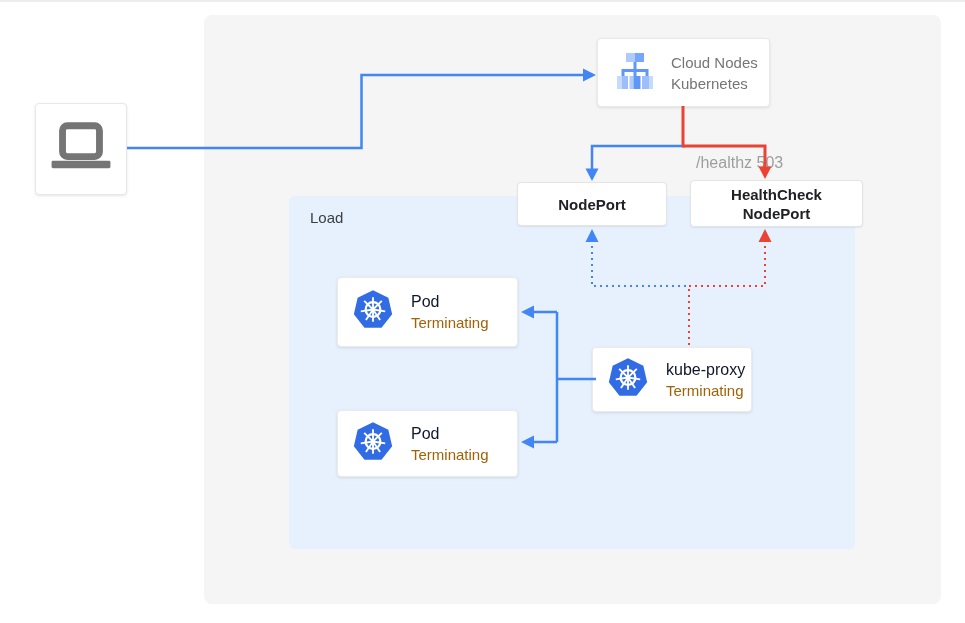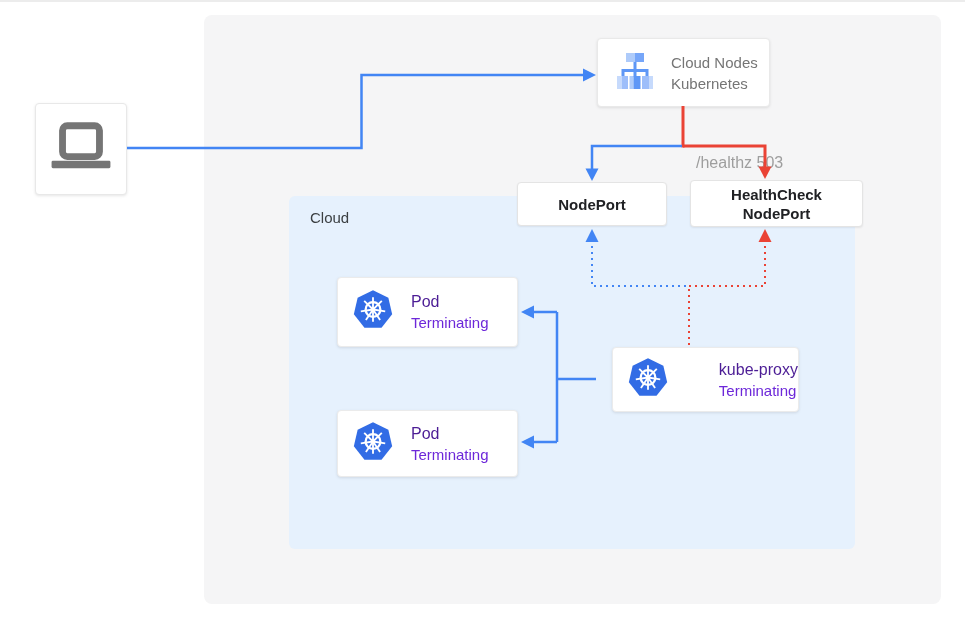--- a/index.html
+++ b/index.html
@@ -47,42 +47,42 @@
     border-color: #e4e4e4; box-shadow: 0 1px 2px rgba(0,0,0,0.07);
   }
   .nodeport-box  { left: 517px; top: 182px; width: 150px; height: 44px; }
   .healthcheck-box { left: 690px; top: 180px; width: 173px; height: 47px; }
   .entity-box {
     display: flex; align-items: center; padding-left: 14px;
     border-color: #ebebeb;
   }
   .pod1-box { left: 337px; top: 277px; width: 181px; height: 70px; }
   .pod2-box { left: 337px; top: 410px; width: 181px; height: 67px; }
-  .kproxy-box { left: 612px; top: 347px; width: 187px; height: 65px; justify-content: space-between; }
+  .kproxy-box { left: 592px; top: 347px; width: 160px; height: 65px; }
   .entity-text { margin-left: 17px; }
-  .entity-title { font-size: 16px; color: #4c1d95; line-height: 22px; }
-  .entity-sub { font-size: 15px; color: #6d28d9; line-height: 20px; }
+  .entity-title { font-size: 16px; color: #0f172a; line-height: 22px; }
+  .entity-sub { font-size: 15px; color: #a16207; line-height: 20px; }
   .healthz-label {
     position: absolute; left: 696px; top: 121px;
     font-size: 16px; font-weight: normal; color: #9e9e9e; margin-top: 33px;
   }
   .arrows-overlay {
     position: absolute; left: 0; top: 0; width: 965px; height: 623px;
     pointer-events: none;
   }
 </style>
 </head>
 <body>
 
 <div class="top-hairline"></div>
 
 <div class="gray-panel"></div>
 
 <div class="nodes-panel"></div>
-<div class="nodes-label">Cloud</div>
+<div class="nodes-label">Load</div>
 
 <div class="card laptop-card">
   <span>
     <svg width="66" height="52" viewBox="0 0 96 76">
       <rect x="21" y="7" width="54" height="45" rx="7" fill="none" stroke="#757575" stroke-width="10"></rect>
       <rect x="5" y="58" width="86" height="11" rx="2" fill="#757575"></rect>
     </svg>
   </span>
 </div>
 

